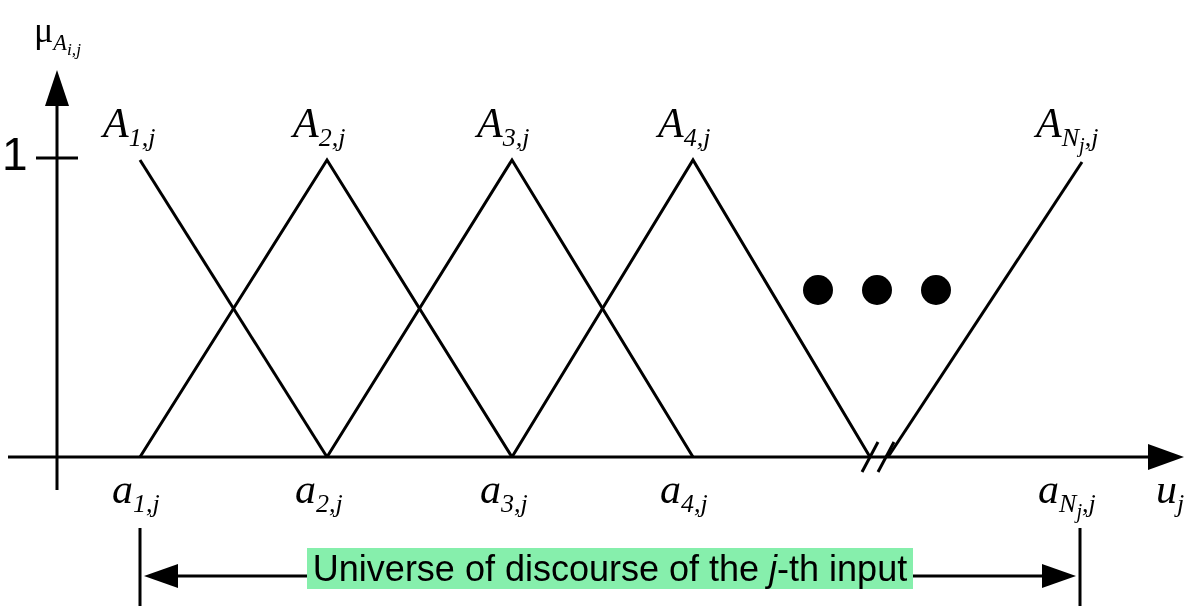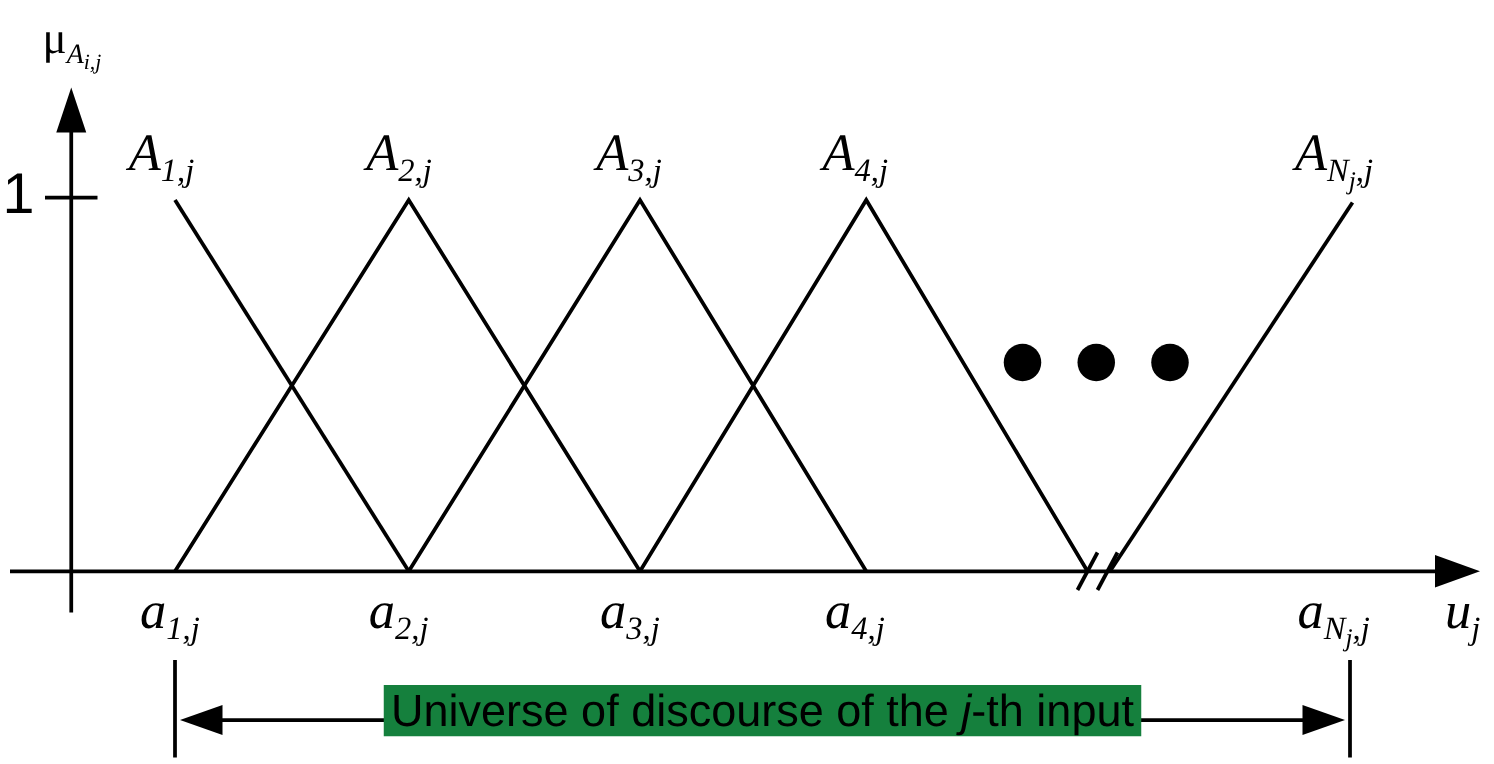--- a/index.html
+++ b/index.html
@@ -19,21 +19,21 @@
   .mf{font-size:42px;}
   .ticklab{font-size:42px;}
   .sub{font-size:62%;vertical-align:-0.35em;}
   .sub .sub{font-size:78%;vertical-align:-0.3em;}
   .mu-label{font-size:36px;}
   .one-label{font-size:46px;font-family:"Liberation Sans", sans-serif;}
   .caption-wrap{
     left:150px;top:551px;width:920px;text-align:center;
     font-family:"Liberation Sans", sans-serif;font-size:36px;
   }
-  .caption-bg{background:#15803d;padding:0 6px;}
+  .caption-bg{background:#86efac;padding:0 6px;}
   .cap-italic{font-style:italic;}
 </style>
 </head>
 <body>
 
 <div class="stage">
 
   <svg width="1195" height="611" viewBox="0 0 1195 611">
 
     <line x1="57" y1="490" x2="57" y2="95" stroke="#000" stroke-width="3"></line>

